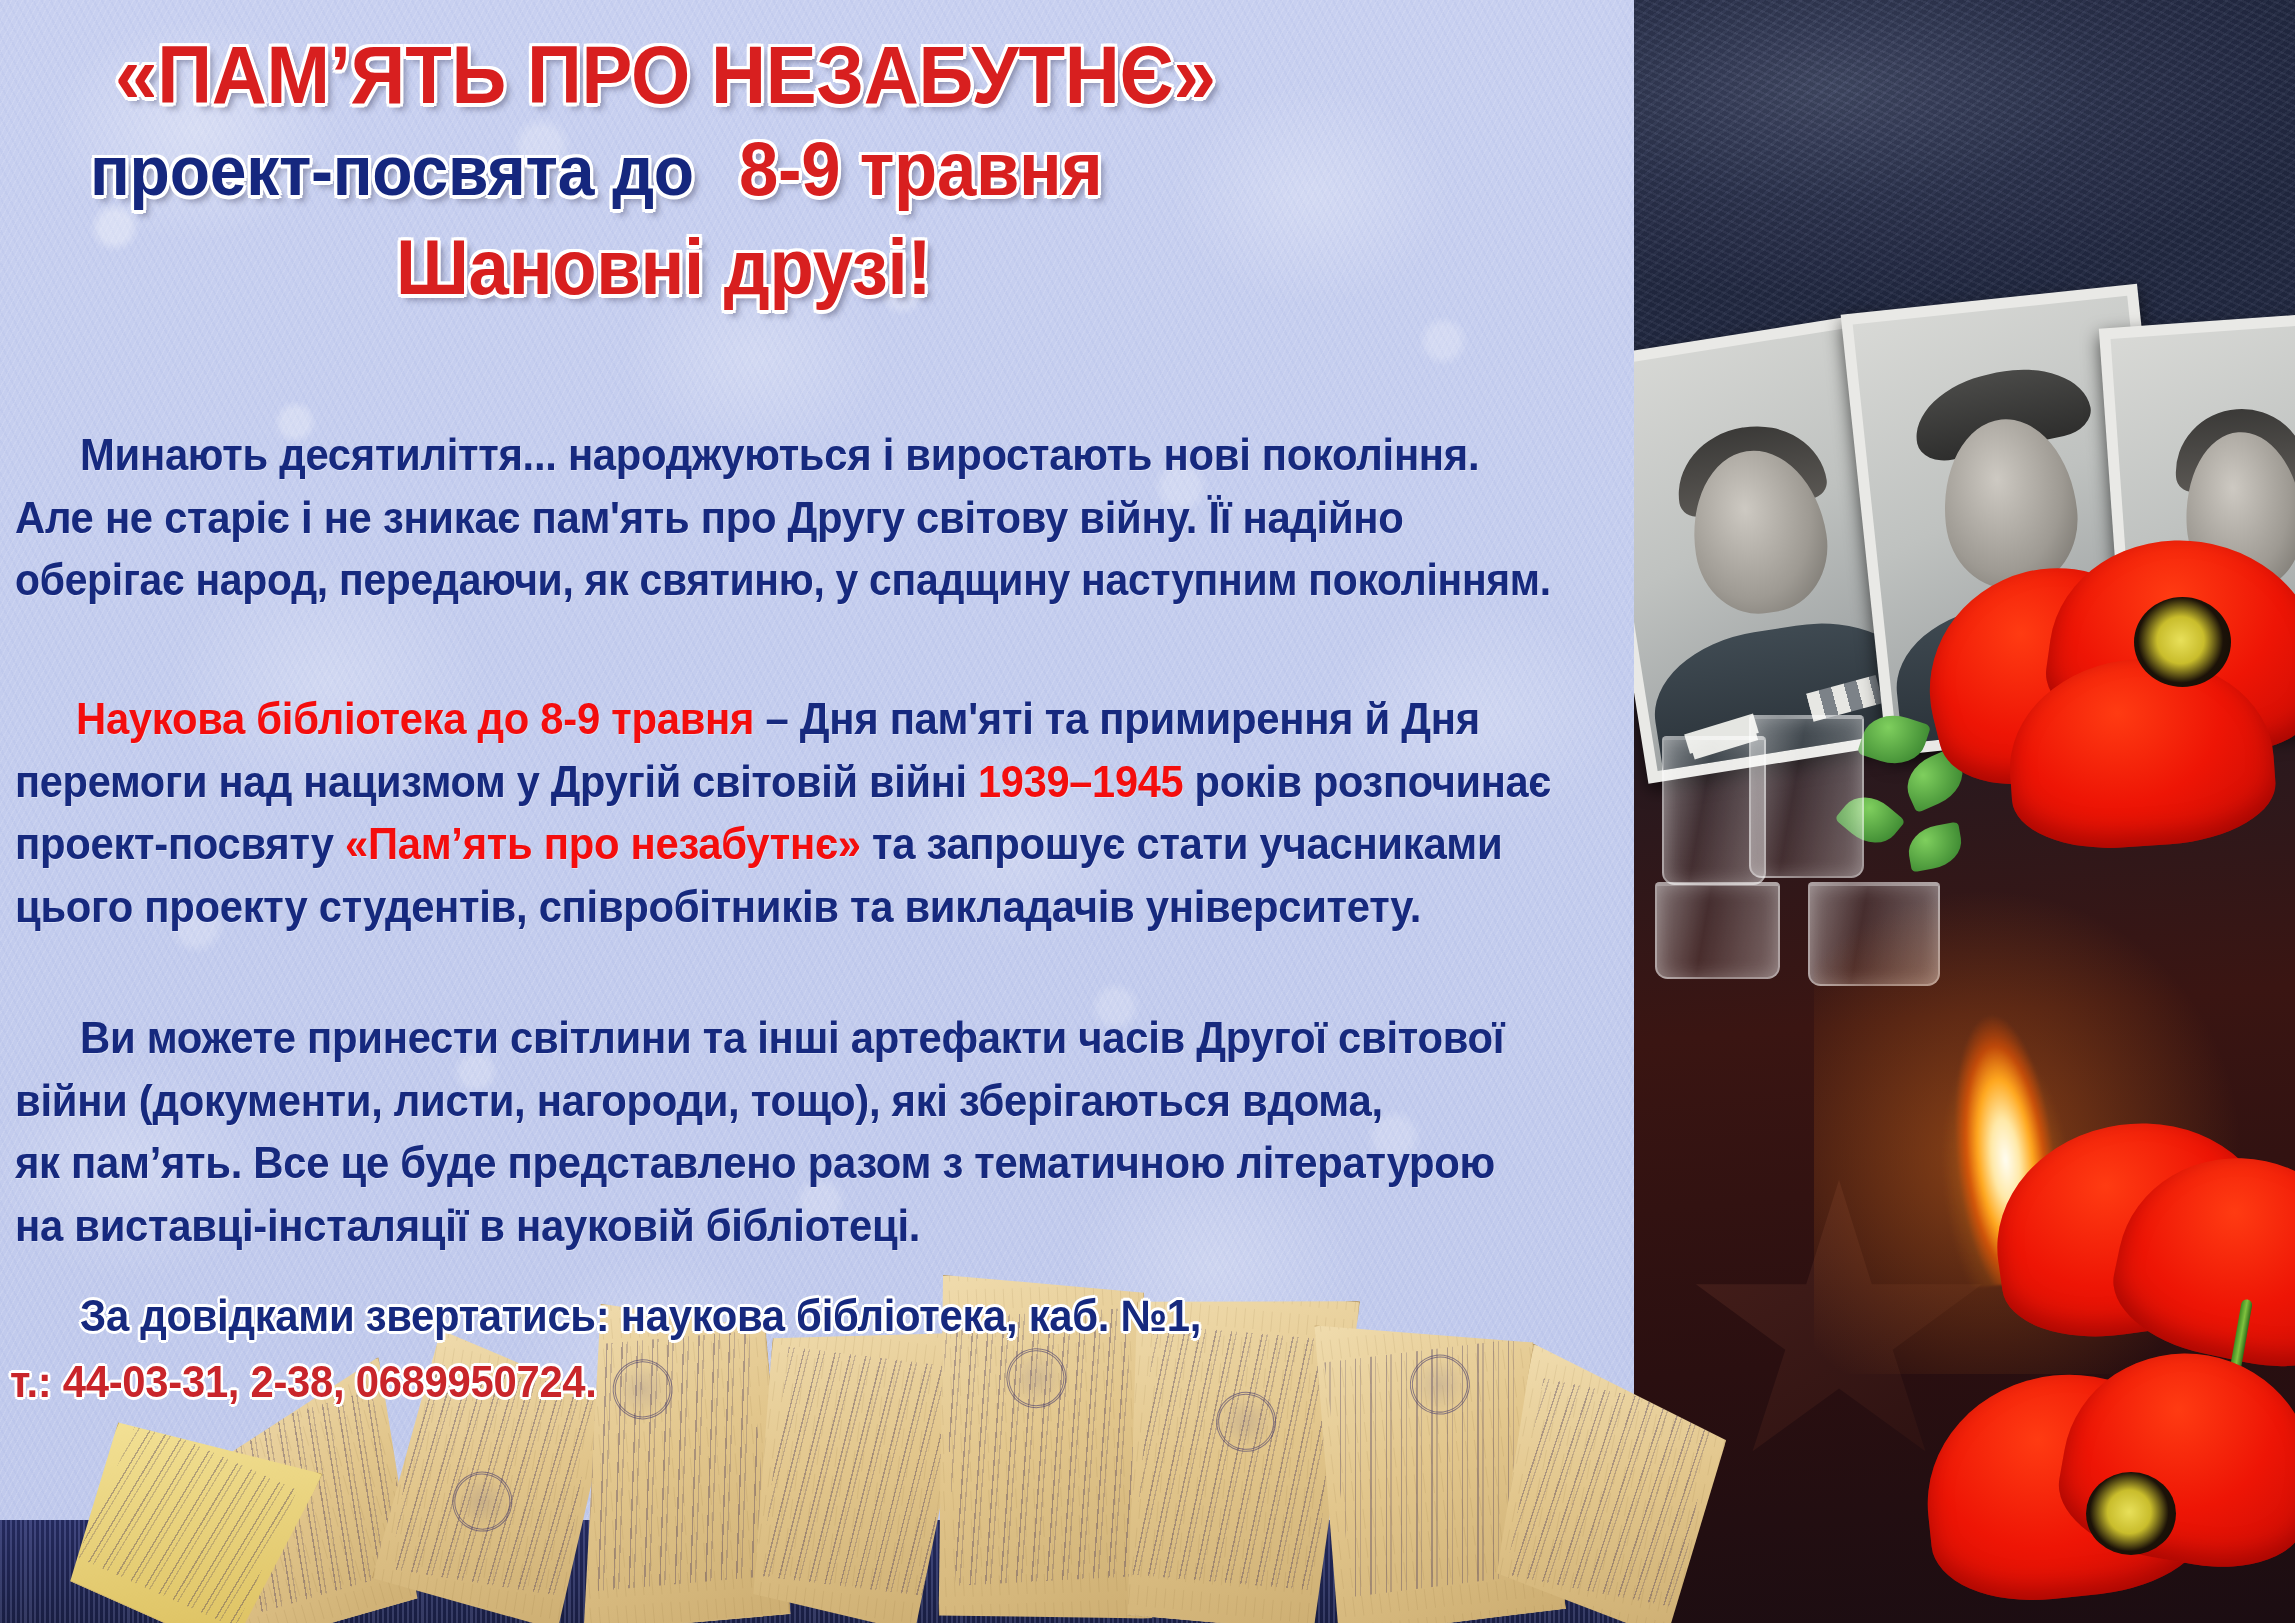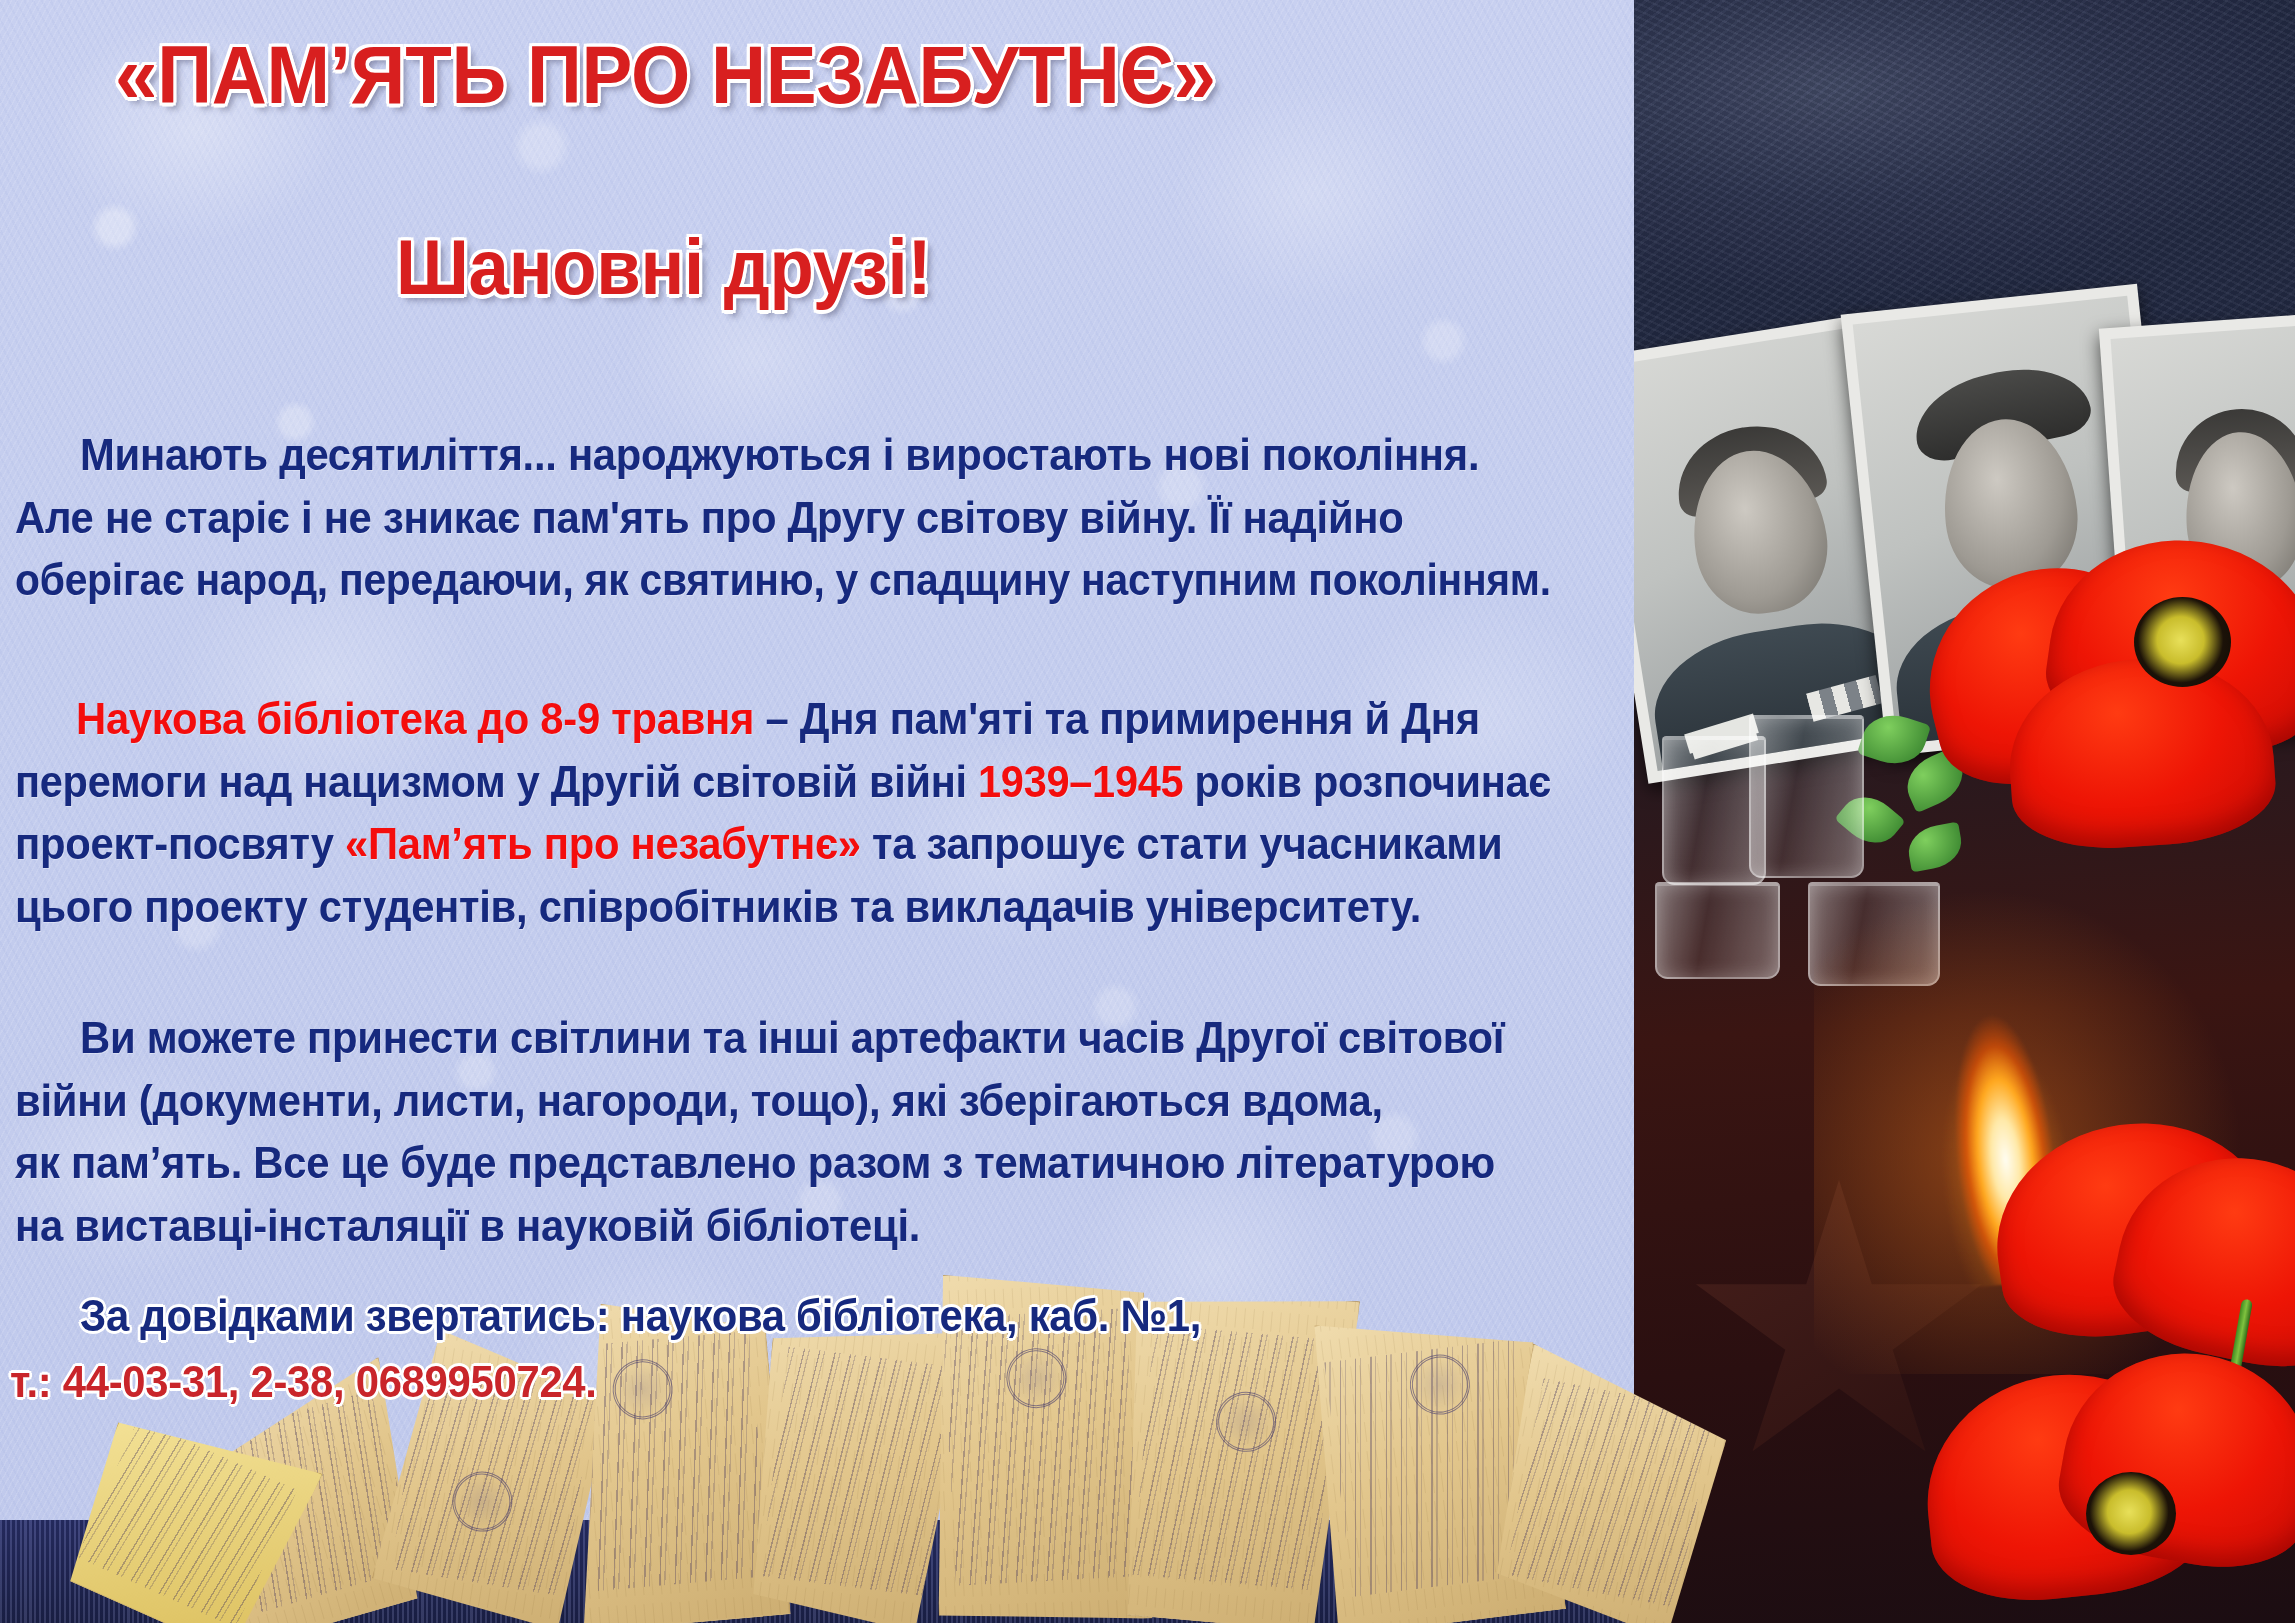--- a/index.html
+++ b/index.html
@@ -369,20 +369,23 @@
   </div>
   <div class="letter" style="left:1506px;top:1361px;width:208px;height:264px;transform:rotate(11deg);clip-path:polygon(0 0,100% 22%,90% 100%,4% 88%)">
     <div class="scribble"></div>
   </div>
   <div class="letter" style="left:83px;top:1423px;width:208px;height:201px;transform:rotate(24deg);clip-path:polygon(0 18%,100% 0,94% 100%,10% 100%);background:linear-gradient(150deg,#f5e49b,#dcc05e)">
     <div class="scribble"></div>
   </div>
 
   <div class="txt title-red" id="line1">«ПАМ’ЯТЬ ПРО НЕЗАБУТНЄ»</div>
 
+  <div class="txt" id="line2">
+    <span class="title-blue" style="font-size:71px;display:inline-block">проект-посвята до </span><span class="title-red" style="font-size:76px;display:inline-block">8-9 травня</span>
+  </div>
 
   <div class="txt title-red" id="line3">Шановні друзі!</div>
 
   <div class="txt body-line" style="left:80px;top:430px">
     <span>Минають десятиліття... народжуються і виростають нові покоління.</span>
   </div>
   <div class="txt body-line" style="left:15.3px;top:493px">
     <span>Але не старіє і не зникає пам'ять про Другу світову війну. Її надійно</span>
   </div>
   <div class="txt body-line" style="left: 15.3px; top: 555px; transform: scaleX(0.928956); transform-origin: left center;">

